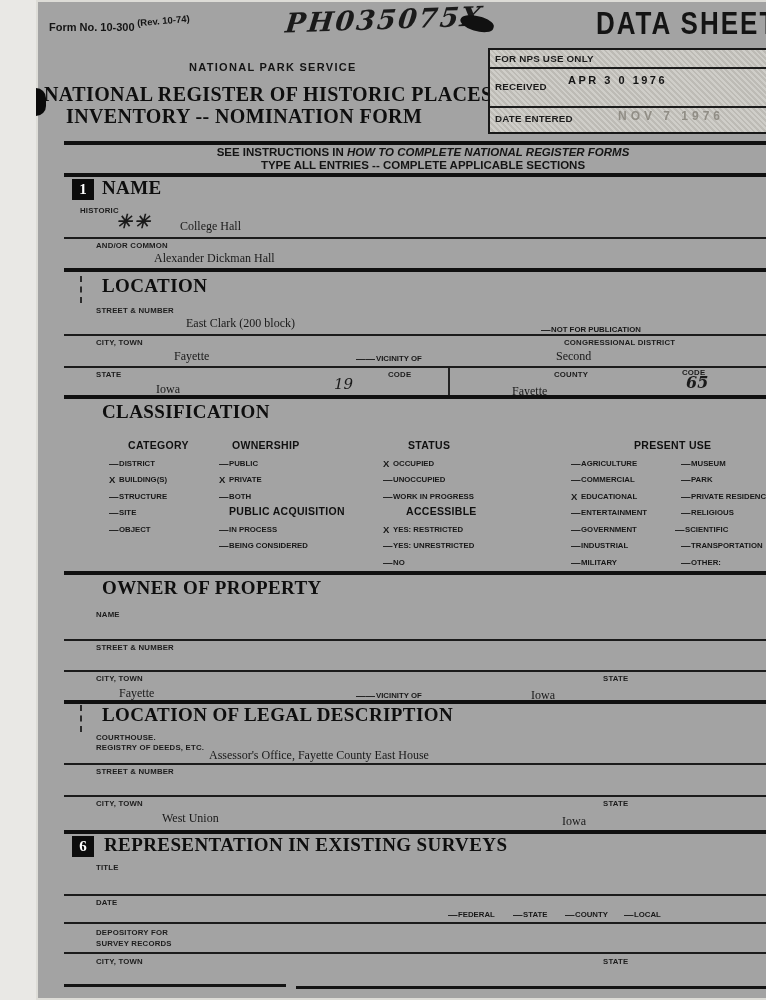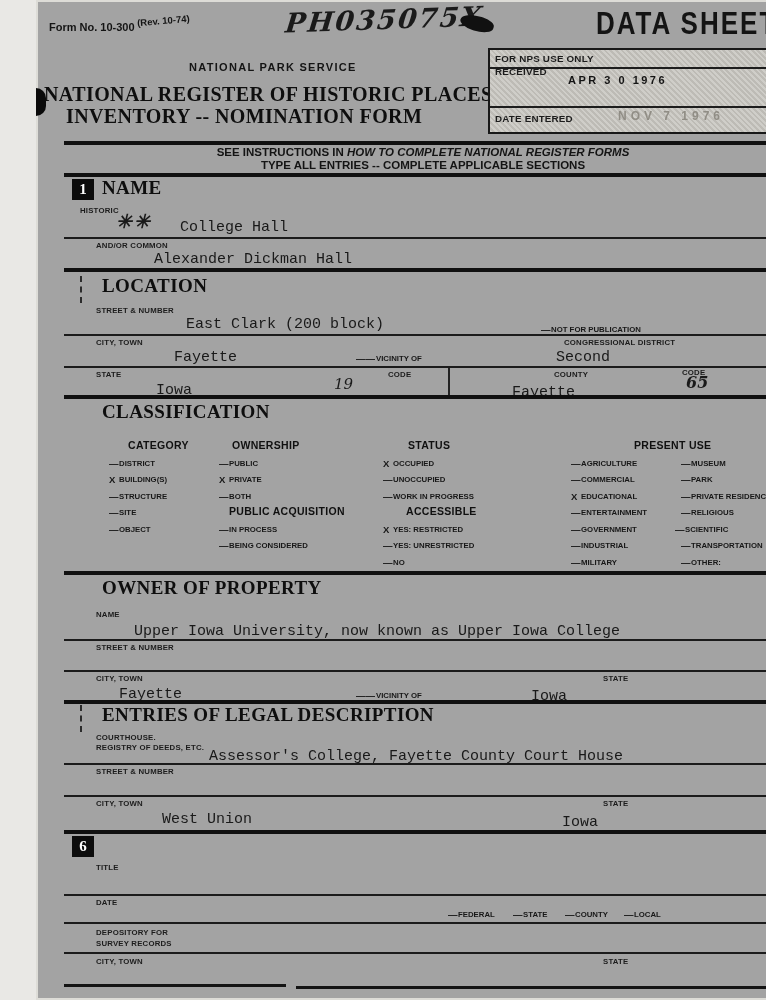--- a/index.html
+++ b/index.html
@@ -4,21 +4,21 @@
 <style>
   html,body{margin:0;padding:0;background:#e9e8e5;}
   #page{
     position:relative;width:766px;height:1000px;background:#a3a3a3;
     font-family:"Liberation Sans",sans-serif;color:#141414;overflow:hidden;
     box-shadow:inset 0 0 0 2px #dddcd7;
     margin-left:36px;
   }
   .abs{position:absolute;}
   .lbl{position:absolute;font-weight:bold;font-size:7.8px;letter-spacing:.2px;color:#1c1c1c;white-space:nowrap;}
-  .val{position:absolute;font-family:Liberation Mono, monospace;font-size:15px;color:#191919;white-space:nowrap;text-align:right;}
+  .val{position:absolute;font-family:Liberation Serif, serif;font-size:12px;color:#191919;white-space:nowrap;text-align:right;}
   .hd{position:absolute;font-family:"Liberation Serif",serif;font-weight:bold;font-size:19px;letter-spacing:.4px;color:#0e0e0e;white-space:nowrap;}
   .rule{position:absolute;left:28px;width:718px;height:2px;background:#1b1b1b;}
   .thick{height:4px;background:#101010;}
   .numbox{position:absolute;width:22px;height:21px;background:#0c0c0c;color:#fdfdfd;
     font-family:"Liberation Serif",serif;font-weight:bold;font-size:15px;text-align:center;line-height:21px;}
   .ci{position:absolute;font-weight:bold;font-size:7.8px;white-space:nowrap;color:#171717;}
   .ci .mk{display:inline-block;min-width:10px;font-size:9.5px;vertical-align:-1px;}
   .colhd{position:absolute;font-weight:bold;font-size:10.5px;letter-spacing:.3px;white-space:nowrap;color:#101010;}
   .hand{font-family:"DejaVu Serif",serif;font-style:italic;color:#1a1a1a;}
   .dashv{position:absolute;width:0;border-left:2.5px dashed #2b2b2b;}
@@ -49,21 +49,21 @@
   <div class="stamp" style="left:560px;top:6px;font-size:26px;letter-spacing:2px;transform:scaleY(1.18);transform-origin:top left;font-family:'Liberation Sans',sans-serif;">DATA SHEET.</div>
 
   <div class="abs" style="left:153px;top:61px;font-weight:bold;font-size:11px;letter-spacing:1.3px;">NATIONAL PARK SERVICE</div>
 
   <div class="hd" style="left:8px;top:83px;font-size:20px;">NATIONAL REGISTER OF HISTORIC PLACES</div>
   <div class="hd" style="left:30px;top:105px;font-size:20px;">INVENTORY -- NOMINATION FORM</div>
 
   <div class="npsbox">
     <div class="lbl" style="left:5px;top:3px;">FOR NPS USE ONLY</div>
     <div class="abs" style="left:0;top:17px;width:100%;height:1.5px;background:#1d1d1d;"></div>
-    <div class="lbl" style="left:5px;top:16px;">RECEIVED</div>
+    <div class="lbl" style="left:5px;top:31px;">RECEIVED</div>
     <div class="stamp" style="left:78px;top:24px;font-size:11px;letter-spacing:2.5px;">APR 3 0 1976</div>
     <div class="abs" style="left:0;top:56px;width:100%;height:1.5px;background:#1d1d1d;"></div>
     <div class="lbl" style="left:5px;top:63px;">DATE ENTERED</div>
     <div class="stamp" style="left:128px;top:59px;font-size:12px;letter-spacing:4px;color:#908d85;">NOV 7 1976</div>
   </div>
 
   <div class="rule thick" style="top:141px;"></div>
   <div class="abs" style="left:28px;top:146px;width:718px;text-align:center;font-weight:bold;font-size:11.5px;">
     <span>SEE INSTRUCTIONS IN </span><span style="font-style:italic;">HOW TO COMPLETE NATIONAL REGISTER FORMS</span>
   </div>
@@ -152,48 +152,48 @@
   <div class="ci" style="left:645px;top:491px;"><span class="mk">—</span><span>PRIVATE RESIDENCE</span></div>
   <div class="ci" style="left:645px;top:507px;"><span class="mk">—</span><span>RELIGIOUS</span></div>
   <div class="ci" style="left:639px;top:524px;"><span class="mk">—</span><span>SCIENTIFIC</span></div>
   <div class="ci" style="left:645px;top:540px;"><span class="mk">—</span><span>TRANSPORTATION</span></div>
   <div class="ci" style="left:645px;top:557px;"><span class="mk">—</span><span>OTHER:</span></div>
 
   <div class="rule thick" style="top:571px;"></div>
 
   <div class="hd" style="left:66px;top:577px;">OWNER OF PROPERTY</div>
   <div class="lbl" style="left:60px;top:610px;">NAME</div>
-  <div class="val" style="left:98px;top:623px;">Upper Iowa University, now known as Upper Iowa College</div>
   <div class="rule" style="top:639px;"></div>
   <div class="lbl" style="left:60px;top:643px;">STREET &amp; NUMBER</div>
   <div class="rule" style="top:670px;"></div>
   <div class="lbl" style="left:60px;top:674px;">CITY, TOWN</div>
   <div class="lbl" style="left:567px;top:674px;">STATE</div>
   <div class="val" style="left:83px;top:686px;">Fayette</div>
   <div class="ci" style="left:320px;top:690px;">
     <span class="mk" style="min-width:20px;">——</span><span>VICINITY OF</span>
   </div>
   <div class="val" style="left:495px;top:688px;">Iowa</div>
   <div class="rule thick" style="top:700px;"></div>
 
   <div class="dashv" style="left:44px;top:705px;height:27px;"></div>
-  <div class="hd" style="left:66px;top:704px;">ENTRIES OF LEGAL DESCRIPTION</div>
+  <div class="hd" style="left:66px;top:704px;">LOCATION OF LEGAL DESCRIPTION</div>
   <div class="lbl" style="left:60px;top:733px;">COURTHOUSE.</div>
   <div class="lbl" style="left:60px;top:743px;">REGISTRY OF DEEDS, ETC.</div>
-  <div class="val" style="left:173px;top:748px;">Assessor's College, Fayette County Court House</div>
+  <div class="val" style="left:173px;top:748px;">Assessor's Office, Fayette County East House</div>
   <div class="rule" style="top:763px;"></div>
   <div class="lbl" style="left:60px;top:767px;">STREET &amp; NUMBER</div>
   <div class="rule" style="top:795px;"></div>
   <div class="lbl" style="left:60px;top:799px;">CITY, TOWN</div>
   <div class="lbl" style="left:567px;top:799px;">STATE</div>
   <div class="val" style="left:126px;top:811px;">West Union</div>
   <div class="val" style="left:526px;top:814px;">Iowa</div>
   <div class="rule thick" style="top:830px;"></div>
 
   <div class="numbox" style="left:36px;top:836px;">6</div>
+  <div class="hd" style="left:68px;top:834px;">REPRESENTATION IN EXISTING SURVEYS</div>
   <div class="lbl" style="left:60px;top:863px;">TITLE</div>
   <div class="rule" style="top:894px;"></div>
   <div class="lbl" style="left:60px;top:898px;">DATE</div>
 
   <div class="ci" style="left:412px;top:909px;"><span class="mk">—</span><span>FEDERAL</span></div>
   <div class="ci" style="left:477px;top:909px;"><span class="mk">—</span><span>STATE</span></div>
   <div class="ci" style="left:529px;top:909px;"><span class="mk">—</span><span>COUNTY</span></div>
   <div class="ci" style="left:588px;top:909px;"><span class="mk">—</span><span>LOCAL</span></div>
 
   <div class="rule" style="top:922px;"></div>

